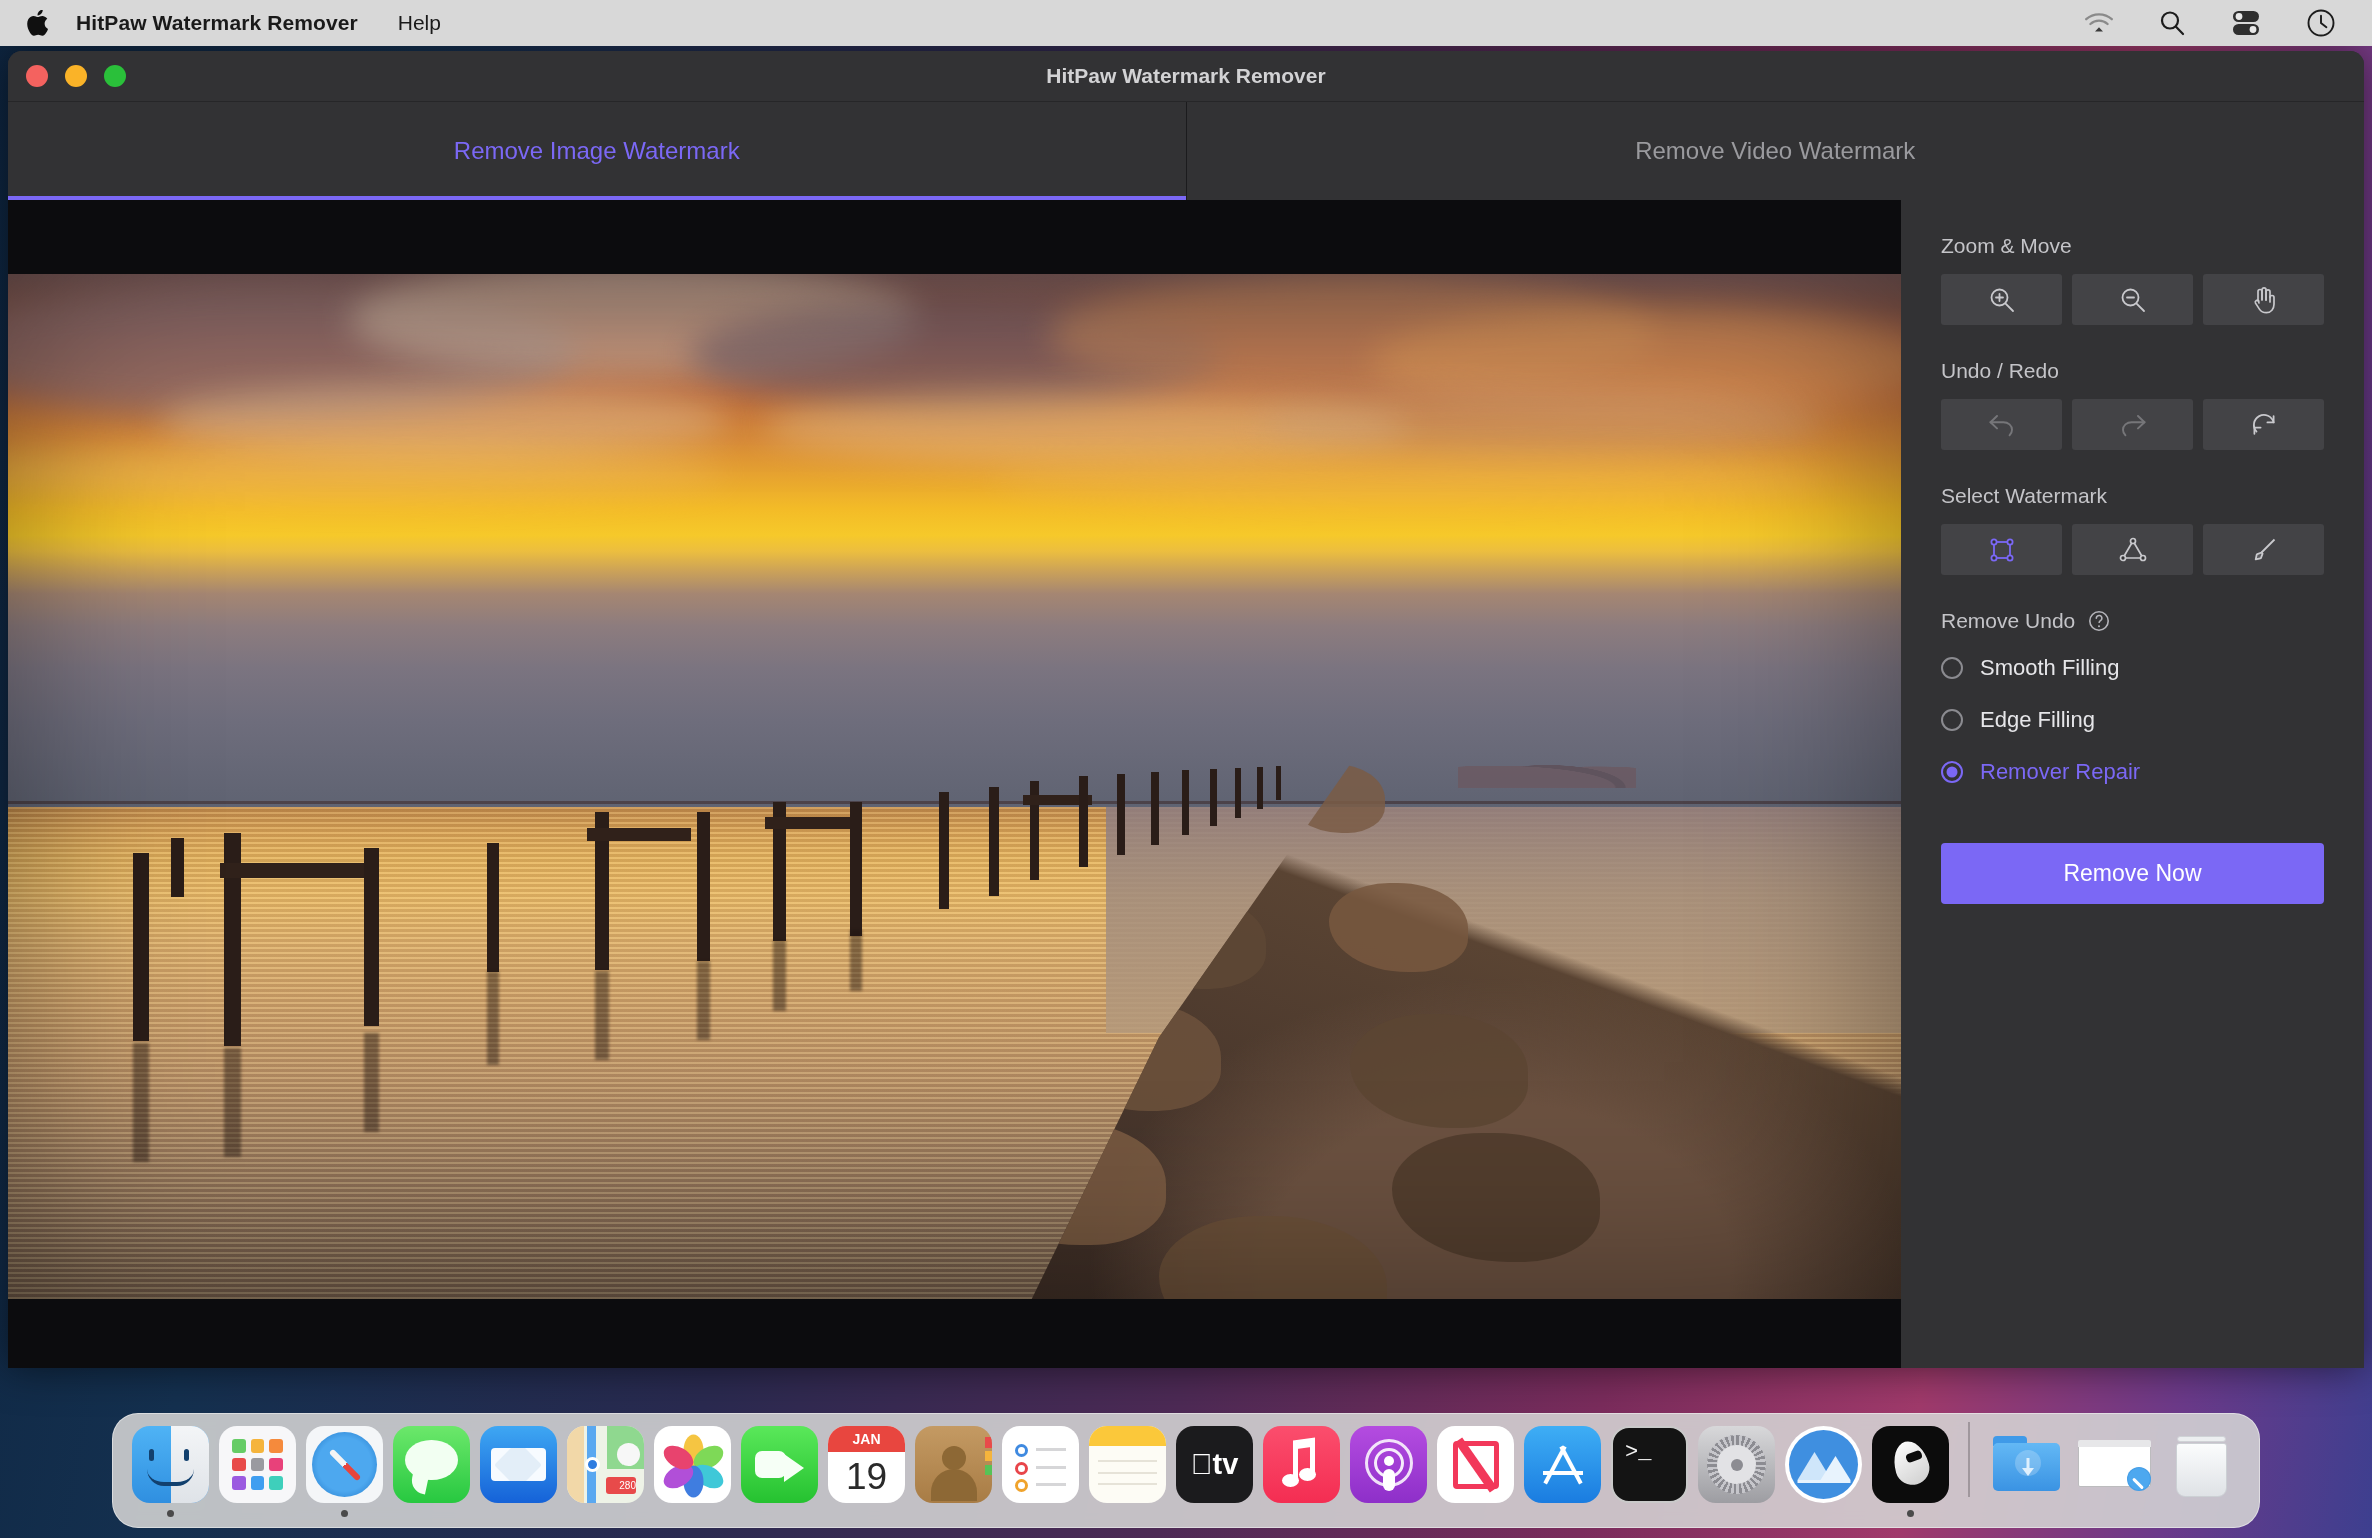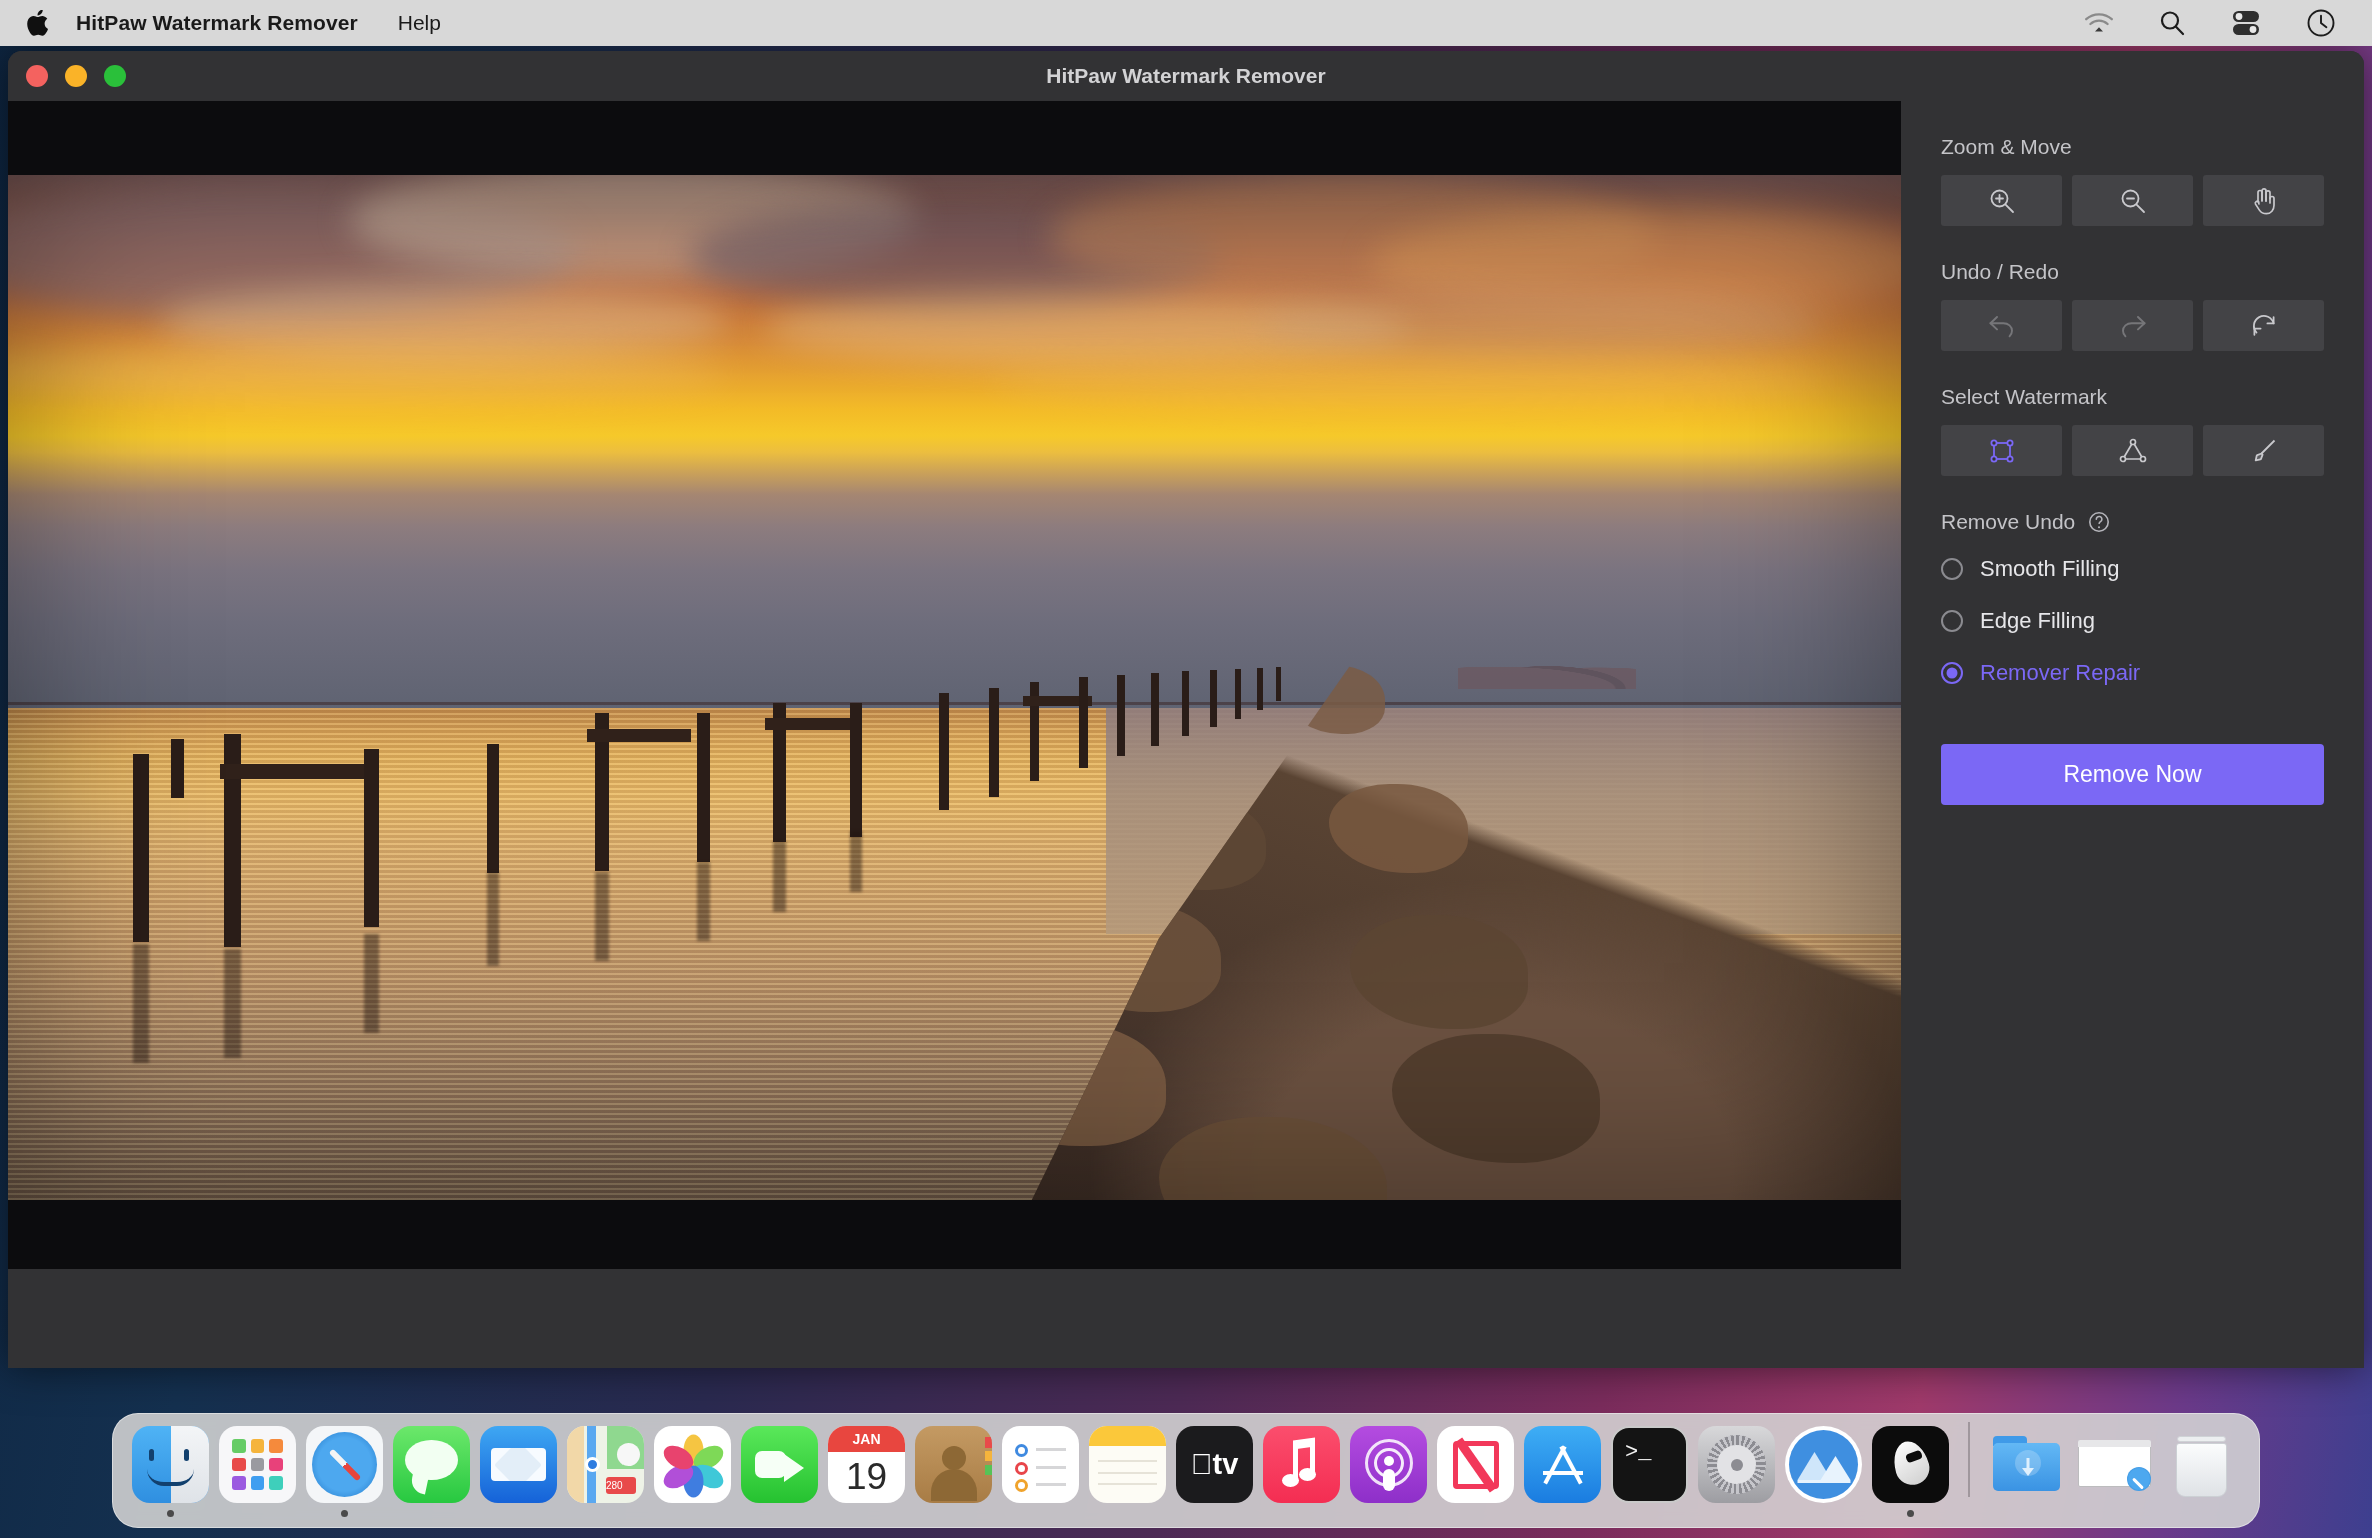--- a/index.html
+++ b/index.html
@@ -217,20 +217,28 @@
 
   <div id="titlebar">
     <div id="lights">
       <i class="r"></i>
       <i class="y"></i>
       <i class="g"></i>
     </div>
     <div id="wtitle">HitPaw Watermark Remover</div>
   </div>
 
+  <div id="tabs">
+    <div class="tab active">
+      <span>Remove Image Watermark</span>
+    </div>
+    <div class="tab">
+      <span>Remove Video Watermark</span>
+    </div>
+  </div>
 
   <div id="appbody">
 
     <div id="canvas">
       <div id="photo">
         <div class="sky"></div>
         <div class="cloudlayer">
           <div class="cl" style="left:-4%;top:2%;width:34%;height:30%;background:#8b6f72;"></div>
           <div class="cl" style="left:18%;top:-3%;width:30%;height:26%;background:#d8c0a8;opacity:.55;"></div>
           <div class="cl" style="left:36%;top:6%;width:28%;height:24%;background:#6e5d6a;opacity:.6;"></div>
@@ -511,21 +519,21 @@
     <div class="dotind off"></div>
   </div>
 
   <div class="dk">
     <div class="ic" style="background:#eef3e7;">
       <div style="position:absolute;left:0;top:0;width:22%;height:100%;background:#f2d8a8;"></div>
       <div style="position:absolute;right:0;top:0;width:48%;height:56%;background:#8fd88f;"></div>
       <div style="position:absolute;right:4px;top:22%;width:30%;height:30%;border-radius:50%;background:#f7f7f7;"></div>
       <div style="position:absolute;left:26%;top:0;width:9px;height:100%;background:#5aa8f0;"></div>
       <div style="position:absolute;left:24%;top:40%;width:15px;height:15px;border-radius:50%;background:#2f7de0;border:3px solid #fff;"></div>
-      <div style="position:absolute;right:8px;bottom:9px;width:30px;height:17px;border-radius:3px;background:#e84a4a;color:#fff;font-size:10px;text-align:left;line-height:17px;font-family:'Liberation Sans',sans-serif;">280</div>
+      <div style="position:absolute;right:8px;bottom:9px;width:30px;height:17px;border-radius:3px;background:#e84a4a;color:#fff;font-size:10px;text-align:right;line-height:17px;font-family:'Liberation Sans',sans-serif;">280</div>
     </div>
     <div class="dotind off"></div>
   </div>
 
   <div class="dk">
     <div class="ic" style="background:#fff;">
       <div style="position:absolute;left:50%;top:50%;transform:translate(-50%,-50%);width:61px;height:61px;">
         <i style="position:absolute;left:21px;top:0;width:20px;height:32px;border-radius:50%;background:#f5c542;"></i>
         <i style="position:absolute;left:36px;top:7px;width:20px;height:32px;border-radius:50%;background:#7ed957;transform:rotate(60deg);"></i>
         <i style="position:absolute;left:36px;top:26px;width:20px;height:32px;border-radius:50%;background:#3fc8d8;transform:rotate(120deg);"></i>

